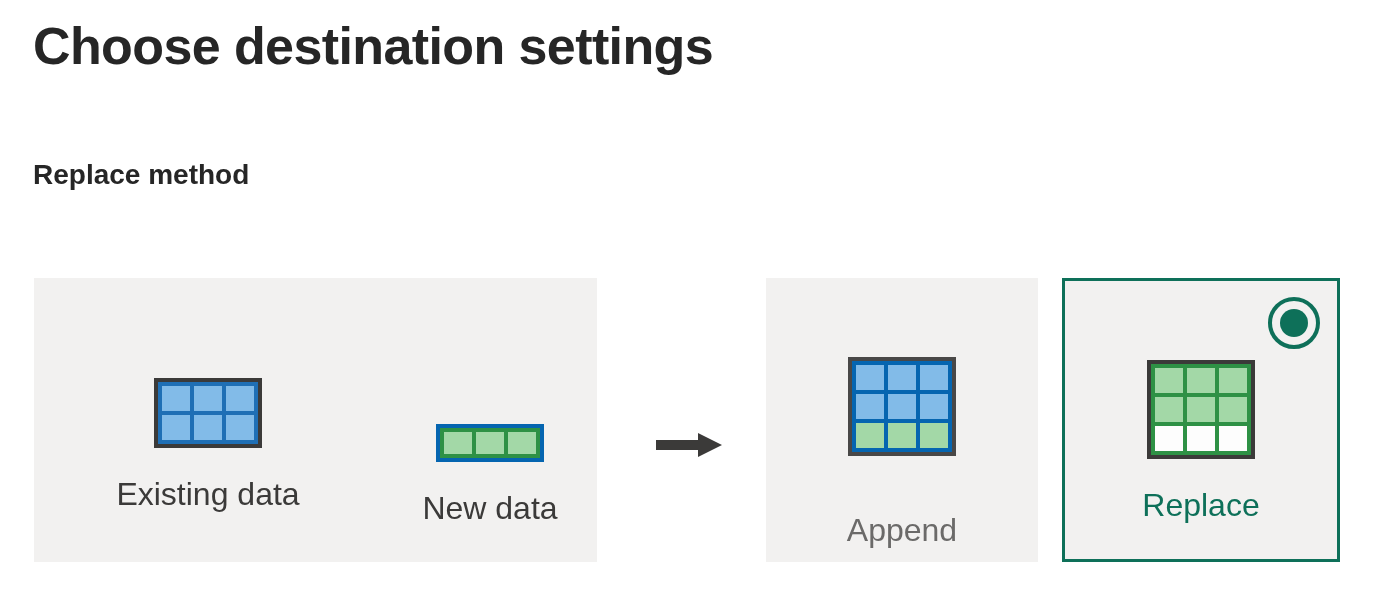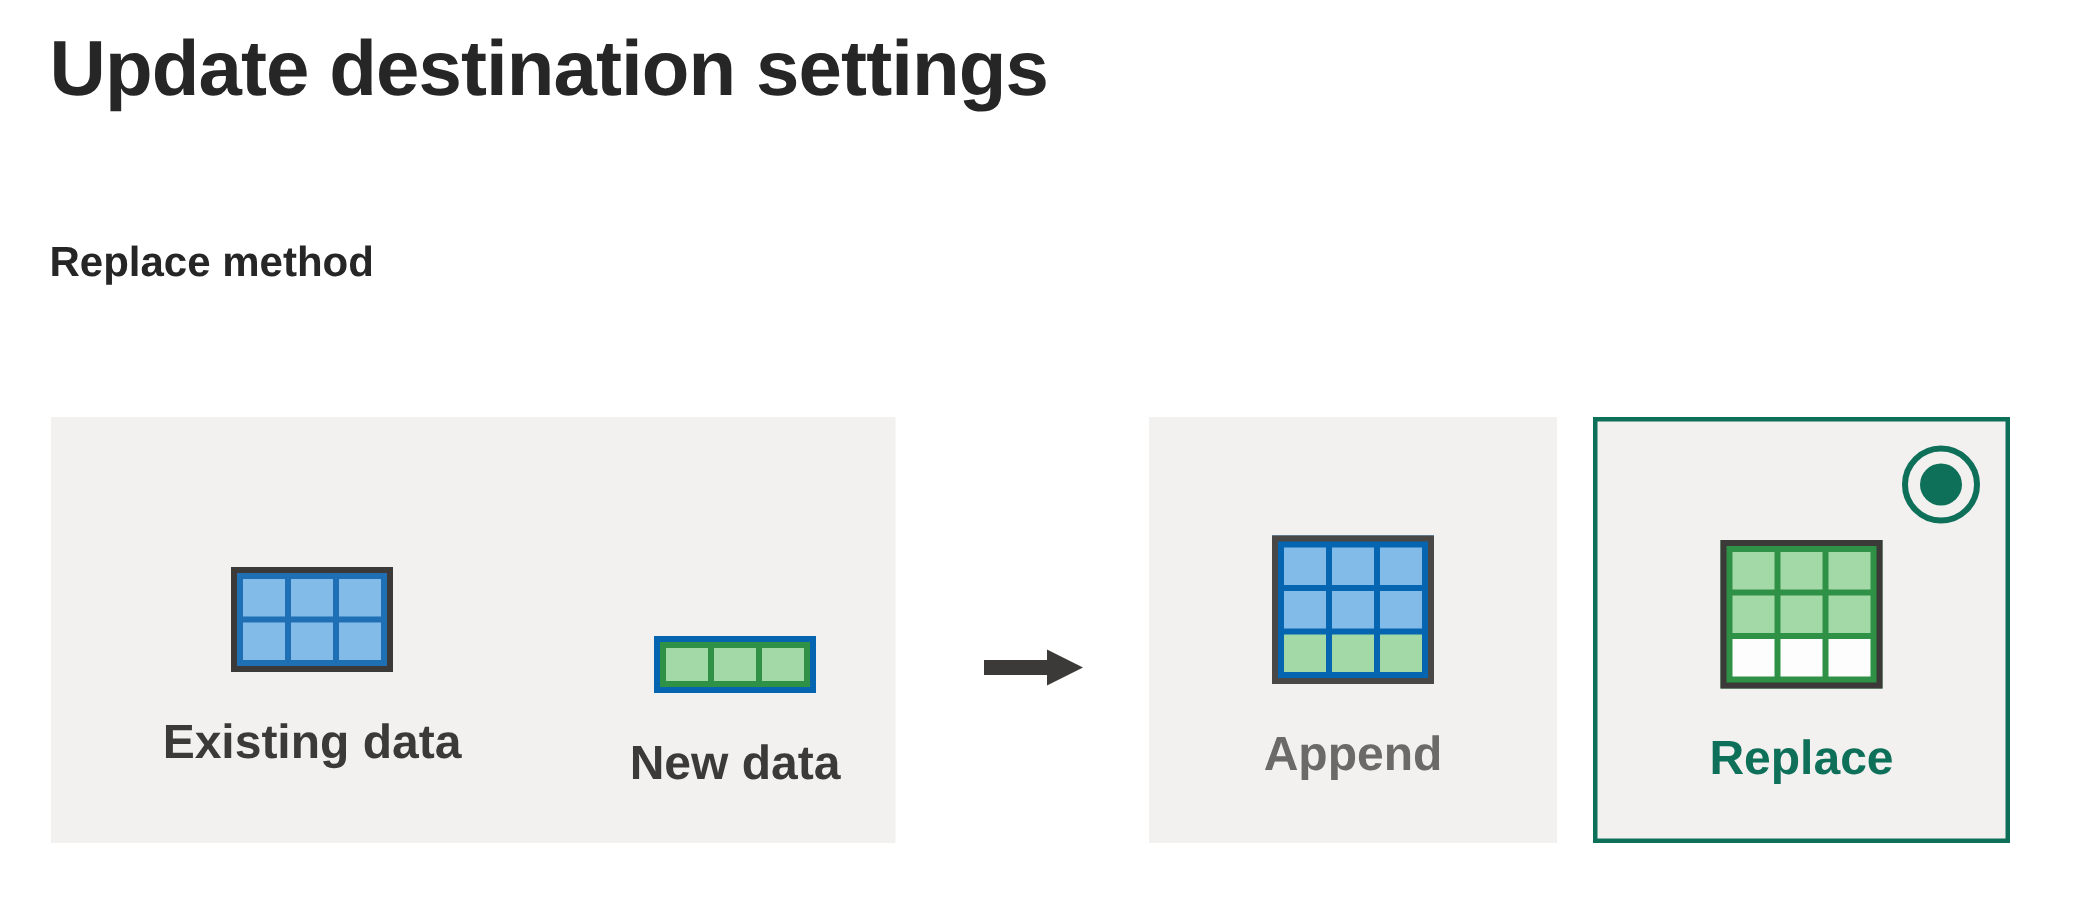--- a/index.html
+++ b/index.html
@@ -39,21 +39,20 @@
     white-space: nowrap;
   }
 
   
   .method-row {
     position: absolute;
     left: 0;
     top: 278px;
     width: 1350px;
     height: 290px;
-    font-weight: bold;
   }
 
   
   .panel {
     position: absolute;
     background: #f2f1f0;
     box-sizing: border-box;
   }
   .panel-source {
     left: 34px;
@@ -77,21 +76,21 @@
 
   
   .option {
     position: absolute;
     display: flex;
     flex-direction: column;
     align-items: center;
   }
   .opt-existing { left: 44px;  top: 54px; width: 260px; }
   .opt-new      { left: 326px; top: 68px; width: 260px; }
-  .opt-append   { left: 0;     top: 62px; width: 272px; }
+  .opt-append   { left: 0;     top: 62px; width: 272px; gap: 28px; }
   .opt-replace  { left: 0;     top: 62px; width: 272px; }
 
   .opt-label {
     font-size: 32px;
     line-height: 1;
     white-space: nowrap;
     color: #3b3a39;
   }
   .opt-label.muted   { color: #6b6a69; }
   .opt-label.accent  { color: #0e7059; }
@@ -195,21 +194,21 @@
     display: block;
     width: 28px;
     height: 28px;
     border-radius: 50%;
     background: #0e7059;
   }
 </style>
 </head>
 <body>
 
-<div class="page-title">Update destination settings</div>
+<div class="page-title">Choose destination settings</div>
 
 <div class="section-title">Replace method</div>
 
 <div class="method-row">
 
   <div class="panel panel-source">
 
     <div class="option opt-existing">
       <div class="icon-slot h-grid">
         <div class="grid-glyph g-existing">

